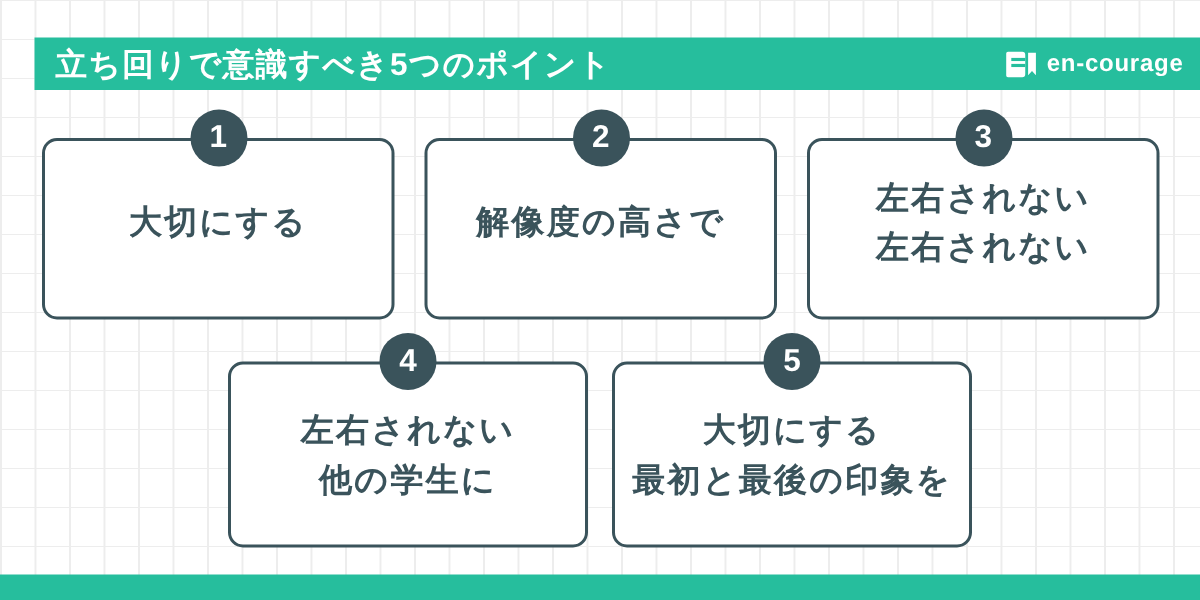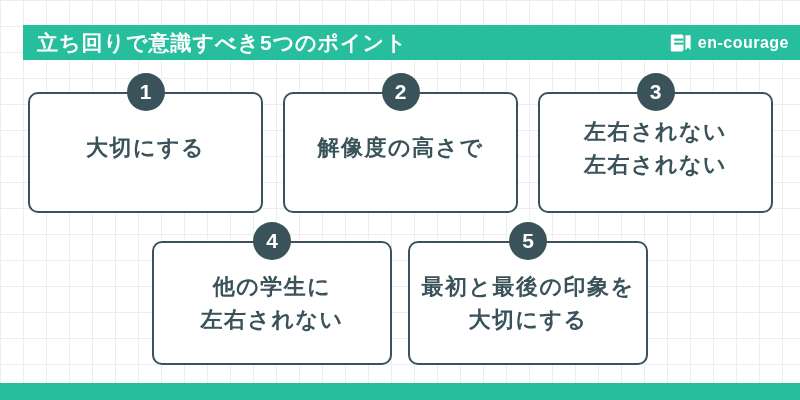--- a/index.html
+++ b/index.html
@@ -140,28 +140,28 @@
     <div class="num-badge">3</div>
     <div class="card-text">
       <span>左右されない</span>
       <span>左右されない</span>
     </div>
   </div>
 
   <div class="card card-4 row-bottom">
     <div class="num-badge">4</div>
     <div class="card-text">
+      <span>左右されない</span>
       <span>他の学生に</span>
-      <span>左右されない</span>
     </div>
   </div>
 
   <div class="card card-5 row-bottom">
     <div class="num-badge">5</div>
     <div class="card-text">
+      <span>大切にする</span>
       <span>最初と最後の印象を</span>
-      <span>大切にする</span>
     </div>
   </div>
 
   <div class="footer-bar"></div>
 
 </div>
 
 </body></html>

